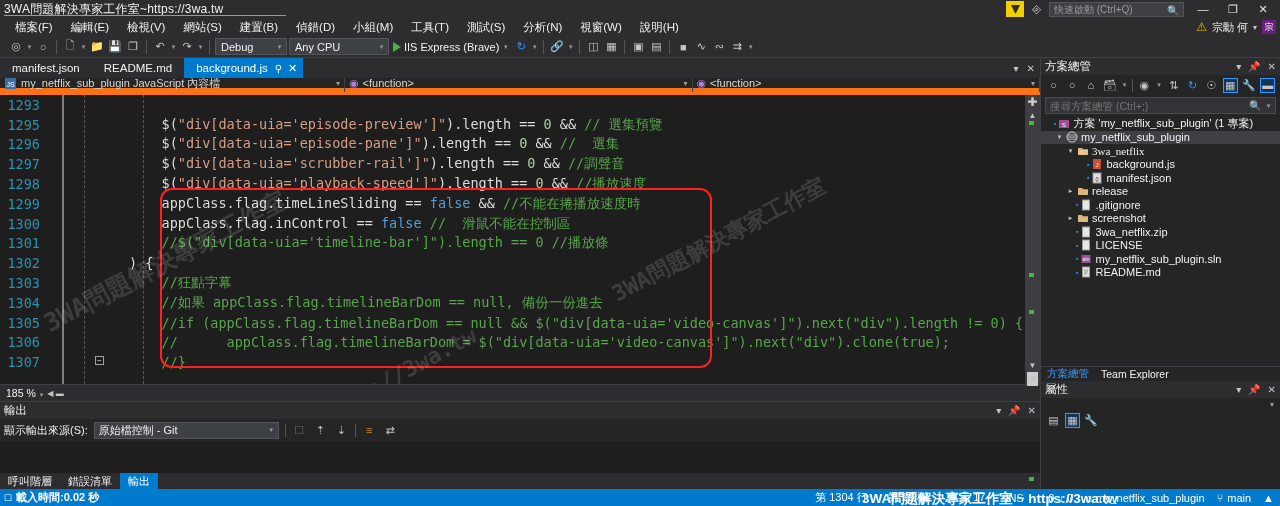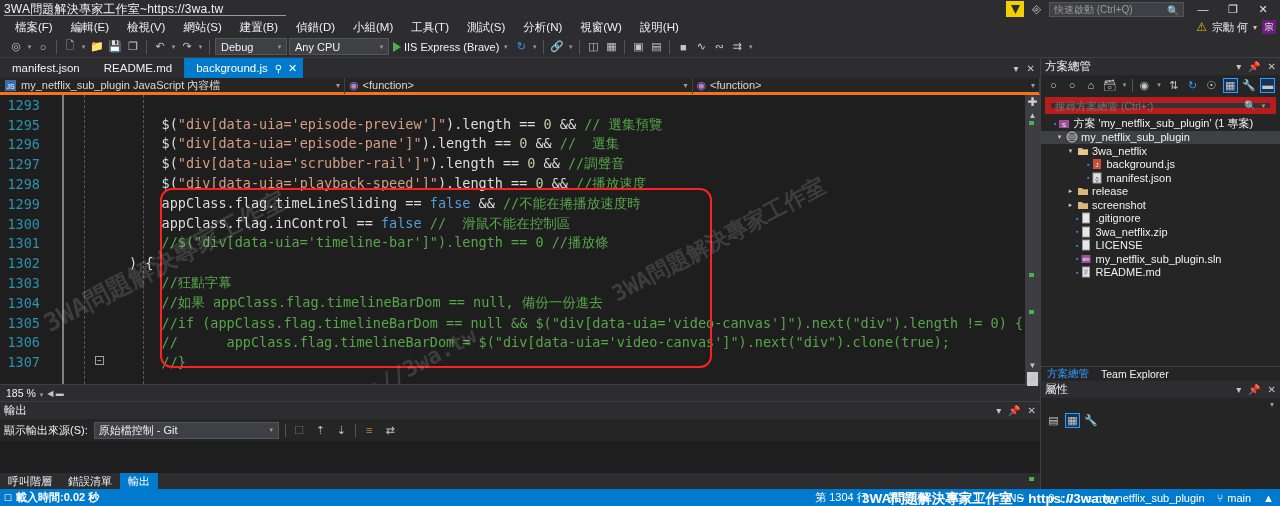--- a/index.html
+++ b/index.html
@@ -54,21 +54,21 @@
 
   
   .tabstrip { height:20px; background:#2d2d30; display:flex; align-items:flex-end; flex:0 0 20px; position:relative; }
   .tab { height:20px; display:flex; align-items:center; padding:0 12px; font-size:11.5px; color:#f1f1f1; background:#2d2d30; }
   .tab.active { background:#007acc; color:#fff; padding-right:6px; }
   .tab .pin { margin-left:7px; font-size:10px; }
   .tab .x { margin-left:6px; font-size:11px; }
   .tabstrip-right { position:absolute; right:0; bottom:0; height:20px; display:flex; align-items:center; gap:8px; padding-right:5px; color:#c5c5c5; font-size:10px; }
 
   
-  .navbar { height:17px; background:#252526; border-bottom:3px solid #f97316; display:flex; align-items:center; flex:0 0 17px; font-size:11px; color:#d8d8d8; }
+  .navbar { height:17px; background:#252526; border-bottom:7px solid #f97316; display:flex; align-items:center; flex:0 0 17px; font-size:11px; color:#d8d8d8; }
   .nav-seg { display:flex; align-items:center; height:17px; padding:0 4px; flex:0 0 auto; }
   .nav-seg.grow { flex:1 1 0; min-width:0; justify-content:space-between; border-right:1px solid #3f3f46; }
   .nav-ico-doc { width:13px; height:13px; margin-right:4px; display:inline-block; }
   .nav-ico-fn { color:#b180d7; font-size:11px; margin-right:4px; }
   .nav-caret { color:#9b9b9b; font-size:8px; margin-left:6px; }
   .nav-label { white-space:nowrap; overflow:hidden; text-overflow:ellipsis; }
 
   
   .editor-wrap { flex:1; display:flex; min-height:0; position:relative; background:#1e1e1e; }
   .editor { flex:1; position:relative; overflow:hidden; background:#1e1e1e; font-family:"DejaVu Sans Mono", monospace; }
@@ -130,21 +130,21 @@
 
   
   .right { width:240px; flex:0 0 240px; background:#252526; display:flex; flex-direction:column; border-left:1px solid #3f3f46; }
   .pane-head { height:17px; background:#2d2d30; display:flex; align-items:center; justify-content:space-between; padding:0 4px; flex:0 0 17px; }
   .pane-title { font-size:11.5px; color:#f1f1f1; }
   .pane-ico { display:flex; align-items:center; gap:7px; color:#c5c5c5; font-size:10px; }
   .se-toolbar { height:20px; display:flex; align-items:center; gap:4px; padding:0 5px; background:#252526; flex:0 0 20px; }
   .se-ico { width:15px; height:15px; display:flex; align-items:center; justify-content:center; color:#c5c5c5; font-size:11px; }
   .se-ico.boxed { border:1px solid #3399ff; background:#123456; }
   .se-search {
-    height:17px; margin:2px 4px; background:#333337; border:6px solid #b91c1c; display:flex;
+    height:17px; margin:2px 4px; background:#333337; border:1px solid #b91c1c; display:flex;
     align-items:center; justify-content:space-between; padding:0 3px 0 4px; flex:0 0 17px;
   }
   .se-search input { background:transparent; border:0; outline:0; color:#9b9b9b; font-size:10.5px; font-family:"Liberation Sans", sans-serif; width:180px; }
   .tree { flex:1; overflow:hidden; padding-top:1px; }
   .trow { height:13.5px; display:flex; align-items:center; font-size:11px; color:#f1f1f1; white-space:nowrap; }
   .trow.sel { background:#3f3f46; }
   .tw { width:11px; flex:0 0 11px; text-align:center; color:#c5c5c5; font-size:7px; }
   .ticon { width:13px; flex:0 0 13px; display:flex; align-items:center; justify-content:center; margin-right:3px; }
   .lock { color:#3399ff; font-size:7px; margin-right:1px; }
   .pane-tabs { height:15px; background:#252526; display:flex; align-items:center; flex:0 0 15px; border-top:1px solid #3f3f46; }
@@ -454,21 +454,21 @@
           <div class="trow sel" style="padding-left: 13px;">
             <span class="tw">▾</span>
             <span class="ticon">
               <svg width="12" height="12" viewBox="0 0 12 12">
                 <circle cx="6" cy="6" r="5" fill="none" stroke="#d4d4d4" stroke-width="1"></circle>
                 <path d="M2 4h8M2 6h8M2 8h8" stroke="#d4d4d4" stroke-width=".8"></path>
               </svg>
             </span>
             <span>my_netflix_sub_plugin</span>
           </div>
-          <div class="trow" style="padding-left: 24px;">
+          <div class="trow" style="padding-left: 24px; font-family: Liberation Serif, serif;">
             <span class="tw">▾</span>
             <span class="ticon">
               <svg width="12" height="12" viewBox="0 0 12 12">
                 <path d="M1 3h4l1 1.2h5V10H1z" fill="#dcb67a"></path>
                 <path d="M2 5h9l-1 5H1z" fill="#e8c88f"></path>
               </svg>
             </span>
             <span>3wa_netflix</span>
           </div>
           <div class="trow" style="padding-left: 35px;">
@@ -496,37 +496,37 @@
           <div class="trow" style="padding-left: 24px;">
             <span class="tw">▸</span>
             <span class="ticon">
               <svg width="12" height="12" viewBox="0 0 12 12">
                 <path d="M1 3h4l1 1.2h5V10H1z" fill="#dcb67a"></path>
               </svg>
             </span>
             <span>release</span>
           </div>
           <div class="trow" style="padding-left: 24px;">
+            <span class="tw"></span>
+            <span class="lock">▪</span>
+            <span class="ticon">
+              <svg width="12" height="12" viewBox="0 0 12 12">
+                <rect x="2.5" y="1" width="7" height="10" fill="#e8e8e8" stroke="#9a9a9a"></rect>
+              </svg>
+            </span>
+            <span>.gitignore</span>
+          </div>
+          <div class="trow" style="padding-left: 24px;">
             <span class="tw">▸</span>
             <span class="ticon">
               <svg width="12" height="12" viewBox="0 0 12 12">
                 <path d="M1 3h4l1 1.2h5V10H1z" fill="#dcb67a"></path>
               </svg>
             </span>
             <span>screenshot</span>
-          </div>
-          <div class="trow" style="padding-left: 24px;">
-            <span class="tw"></span>
-            <span class="lock">▪</span>
-            <span class="ticon">
-              <svg width="12" height="12" viewBox="0 0 12 12">
-                <rect x="2.5" y="1" width="7" height="10" fill="#e8e8e8" stroke="#9a9a9a"></rect>
-              </svg>
-            </span>
-            <span>.gitignore</span>
           </div>
           <div class="trow" style="padding-left: 24px;">
             <span class="tw"></span>
             <span class="lock">▪</span>
             <span class="ticon">
               <svg width="12" height="12" viewBox="0 0 12 12">
                 <rect x="2.5" y="1" width="7" height="10" fill="#e8e8e8" stroke="#9a9a9a"></rect>
               </svg>
             </span>
             <span>3wa_netflix.zip</span>

